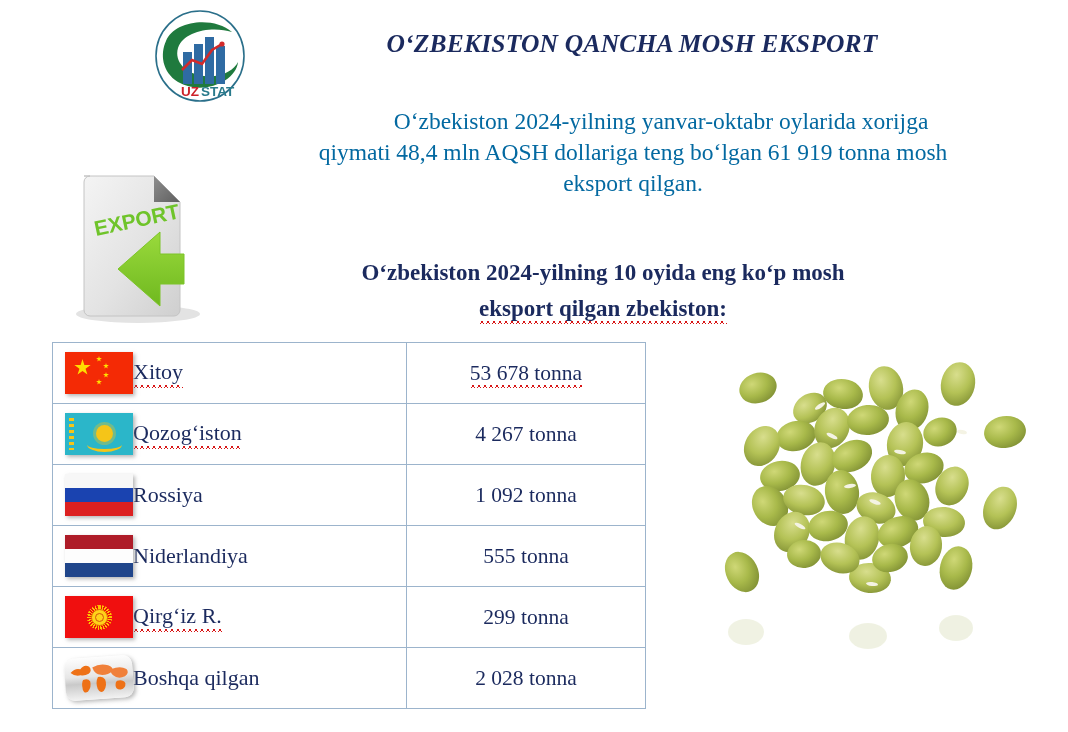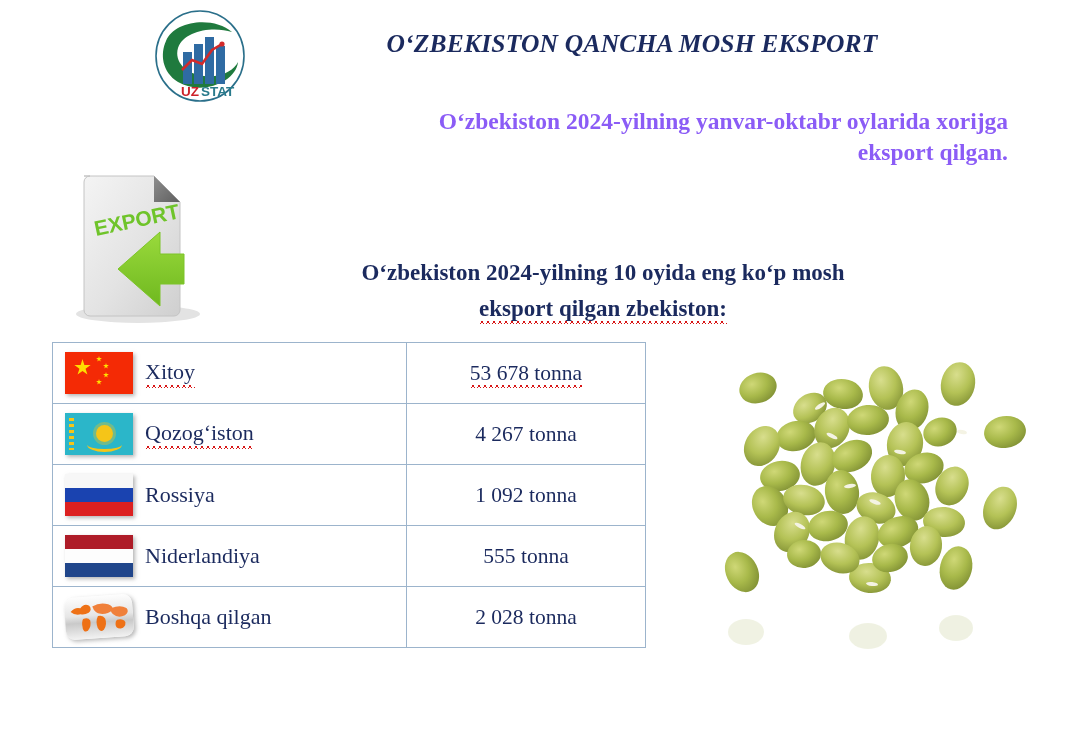--- a/index.html
+++ b/index.html
@@ -39,25 +39,24 @@
     line-height: 35px;
     letter-spacing: .2px;
     color: #1b2a5e;
     font-style: italic;
   }
   #intro-paragraph {
     position: absolute;
     left: 258px;
     top: 106px;
     width: 750px;
-    text-align: right;
+    text-align: center;
     font-size: 23.5px;
     line-height: 31px;
-    color: #8b5cf6;
-    font-weight: bold;
+    color: #0369a1;
   }
   #intro-paragraph .l1 { display:block; padding-left: 56px; }
   #intro-paragraph .l2 { display:block; }
   #intro-paragraph .l3 { display:block; }
 
   #section-heading {
     position: absolute;
     left: 278px;
     top: 246px;
     width: 650px;
@@ -118,21 +117,21 @@
   .flag {
     width: 68px;
     height: 42px;
     flex: 0 0 68px;
     position: relative;
     overflow: hidden;
     box-shadow: 2px 2px 4px rgba(120,120,120,.55);
     background: #fff;
   }
   .country-name {
-    margin-left: 12px;
+    margin-left: 0;
     font-size: 22px;
     line-height: 26px;
     color: #1b2a5e;
     white-space: nowrap;
   }
   .value-cell {
     text-align: center;
     font-size: 21.5px;
     line-height: 60px;
     color: #1b2a5e;
@@ -229,20 +228,21 @@
     <text x="49" y="88" font-family="Liberation Sans, sans-serif" font-size="13.5" font-weight="bold" fill="#2a7b8c">STAT</text>
   </svg>
 </div>
 
 <div id="main-title">
   <div>O‘ZBEKISTON QANCHA MOSH EKSPORT</div>
 </div>
 
 <div id="intro-paragraph">
   <span class="l1">O‘zbekiston 2024-yilning yanvar-oktabr oylarida xorijga</span>
+  <span class="l2">qiymati 48,4 mln AQSH dollariga teng bo‘lgan 61 919 tonna mosh</span>
   <span class="l3">eksport qilgan.</span>
 </div>
 
 <div id="section-heading">
   <div>O‘zbekiston 2024-yilning 10 oyida eng ko‘p mosh</div>
   <div><span class="sq">eksport qilgan zbekiston:</span></div>
 </div>
 
 <div id="export-icon">
   <svg viewBox="0 0 150 160" xmlns="http://www.w3.org/2000/svg">
@@ -330,20 +330,35 @@
               <i class="b3"></i>
           </span>
           <span class="country-name">Niderlandiya</span>
         </div>
       </td>
       <td class="c-value">
         <div class="value-cell"><span class="num">555 tonna</span></div>
       </td>
     </tr>
 
+    <tr>
+      <td class="c-country">
+        <div class="country-cell">
+          <span class="flag flag-kg">
+            <i class="rays"></i>
+              <i class="disc"></i>
+              <i class="tun"></i>
+          </span>
+          <span class="country-name sq">Qirg‘iz R.</span>
+        </div>
+      </td>
+      <td class="c-value">
+        <div class="value-cell"><span class="num">299 tonna</span></div>
+      </td>
+    </tr>
 
     <tr>
       <td class="c-country">
         <div class="country-cell">
           <span class="flag flag-other">
             <svg viewBox="0 0 68 42" xmlns="http://www.w3.org/2000/svg">
               <path d="M6 14 q5 -5 10 -3 q4 -5 9 -2 q3 4 -1 7 q-4 2 -8 1 q-6 1 -10 -3 z" fill="#ee7116"></path>
               <path d="M18 22 q5 -2 7 2 q1 6 -3 10 q-4 2 -5 -3 q-1 -6 1 -9 z" fill="#ee7116"></path>
               <path d="M28 10 q8 -4 16 -1 q5 2 4 6 q-5 4 -12 3 q-6 -1 -8 -8 z" fill="#f0803a"></path>
               <path d="M33 20 q5 -1 7 3 q2 6 -2 11 q-4 3 -6 -2 q-2 -7 1 -12 z" fill="#ee7116"></path>

